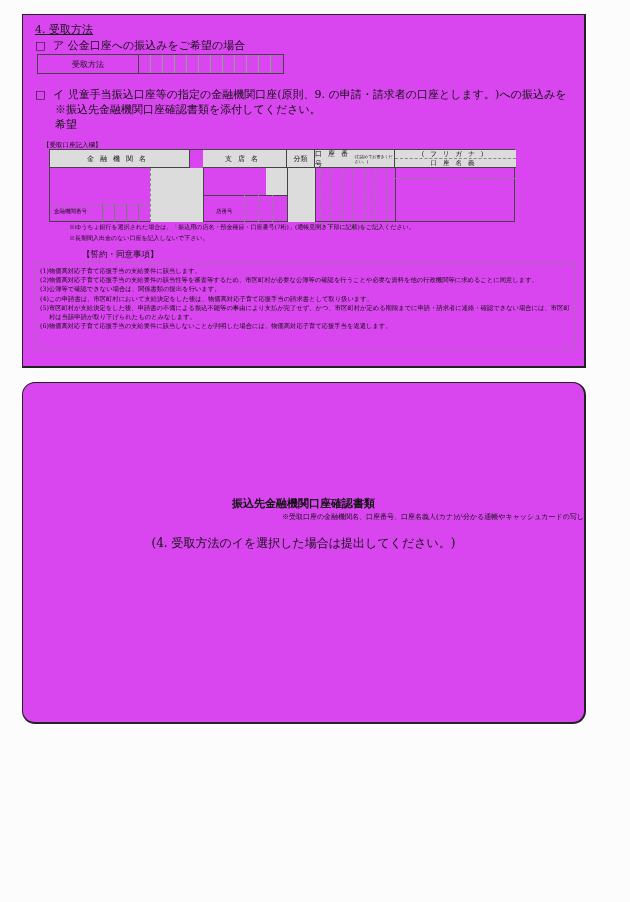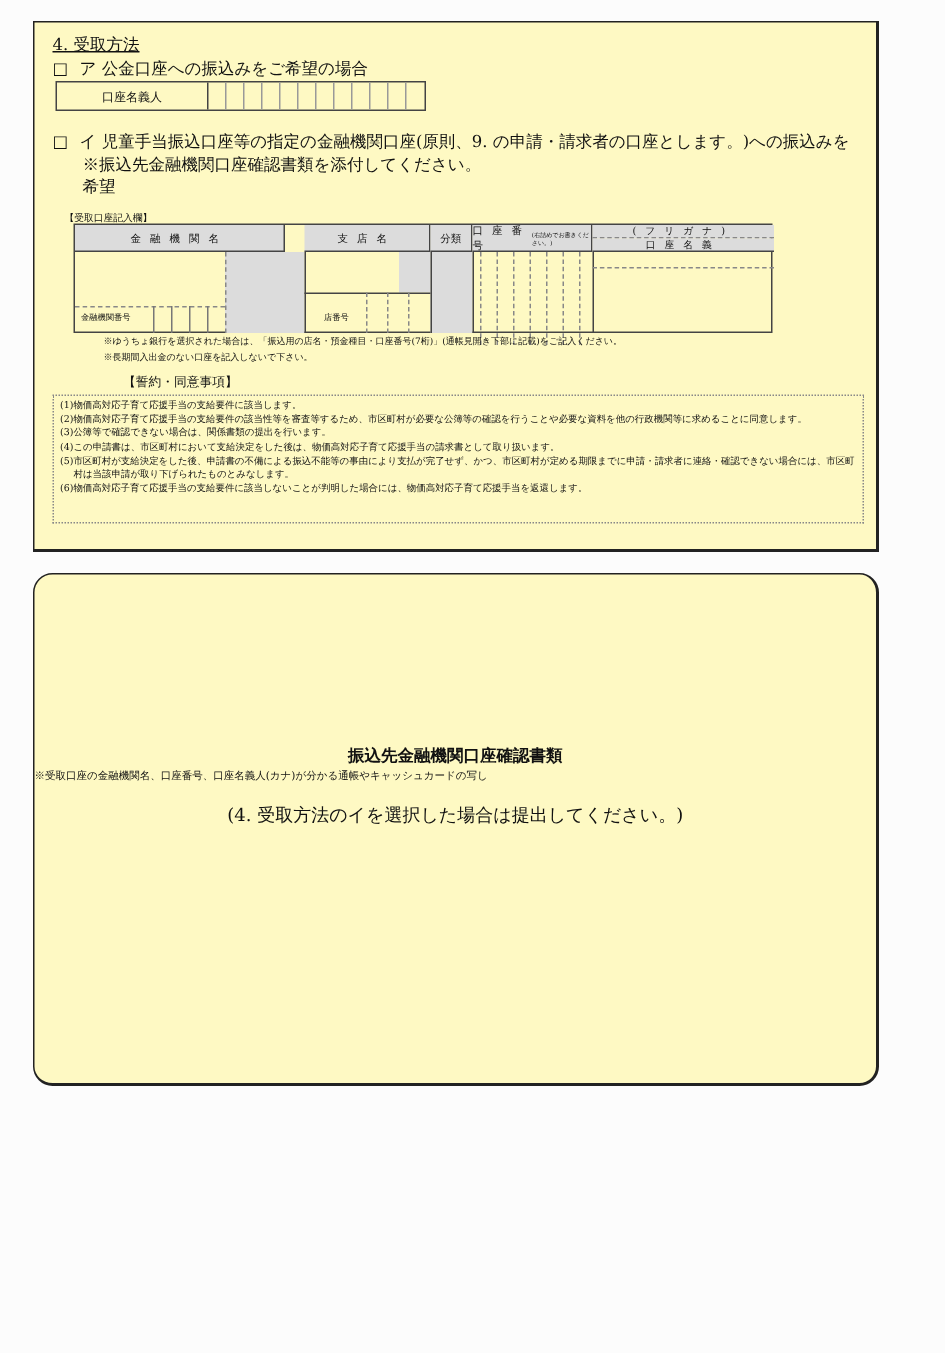--- a/index.html
+++ b/index.html
@@ -1,19 +1,19 @@
 <!DOCTYPE html>
 <html><head>
 <meta charset="utf-8">
 <style>
   * { box-sizing: border-box; margin: 0; padding: 0; }
   html, body { width: 630px; height: 902px; background: #fcfcfc; }
   body { position: relative; font-family: "DejaVu Serif", "Liberation Serif", serif; color: #111; overflow: hidden; }
 
-  .box { position: absolute; border: 1.5px solid #222; border-right-width: 2px; border-bottom-width: 2px; background: #fef9c3; }
+  .box { position: absolute; border: 1.5px solid #222; border-right-width: 2px; border-bottom-width: 2px; background: #d946ef; }
   #box1 { left: 22px; top: 14px; width: 564px; height: 354px; }
   #box2 { left: 22px; top: 382px; width: 564px; height: 342px; border-radius: 13px; }
 
   .abs { position: absolute; }
 
   .sec-title { left: 12px; top: 7px; font-size: 11px; text-decoration: underline; }
   .opt { font-size: 11px; line-height: 15px; }
   .opt .cb { display: inline-block; width: 18px; }
   #opt-a { left: 12px; top: 23px; }
 
@@ -40,36 +40,36 @@
   .hdot { position: absolute; border-top: 1px dashed #888; }
   .tiny { position: absolute; font-size: 5.5px; }
 
   .note { font-size: 6px; }
 
   .agree-title { left: 12px; top: 234px; font-size: 8.5px; margin-left: 47px; }
   .agree { left: 12px; top: 248px; width: 541px; height: 86px; border: 1px dotted #888; padding: 2px 4px; font-size: 6.3px; line-height: 9.2px; }
   .agree .item { text-indent: -9px; padding-left: 9px; }
 
   .doc-title { left: 0; width: 100%; top: 113px; text-align: center; font-size: 11px; font-weight: bold; }
-  .doc-sub { left: 0; width: 100%; top: 129px; text-align: left; font-size: 7px; }
+  .doc-sub { left: 0; width: 100%; top: 129px; text-align: right; font-size: 7px; }
   .doc-inst { left: 0; width: 100%; top: 152px; text-align: center; font-size: 12px; }
 </style>
 </head>
 <body>
 
 <div id="box1" class="box">
 
   <div class="abs sec-title">4. 受取方法</div>
 
   <div id="opt-a" class="abs opt">
     <span class="cb">□</span><span>ア 公金口座への振込みをご希望の場合</span>
   </div>
 
   <div class="abs mynum">
-    <div class="lbl">口座名義人</div>
+    <div class="lbl">受取方法</div>
     <div class="cells" id="mynum-cells">
         <div class="cell"></div>
         <div class="cell"></div>
         <div class="cell"></div>
         <div class="cell"></div>
         <div class="cell"></div>
         <div class="cell"></div>
         <div class="cell"></div>
         <div class="cell"></div>
         <div class="cell"></div>

